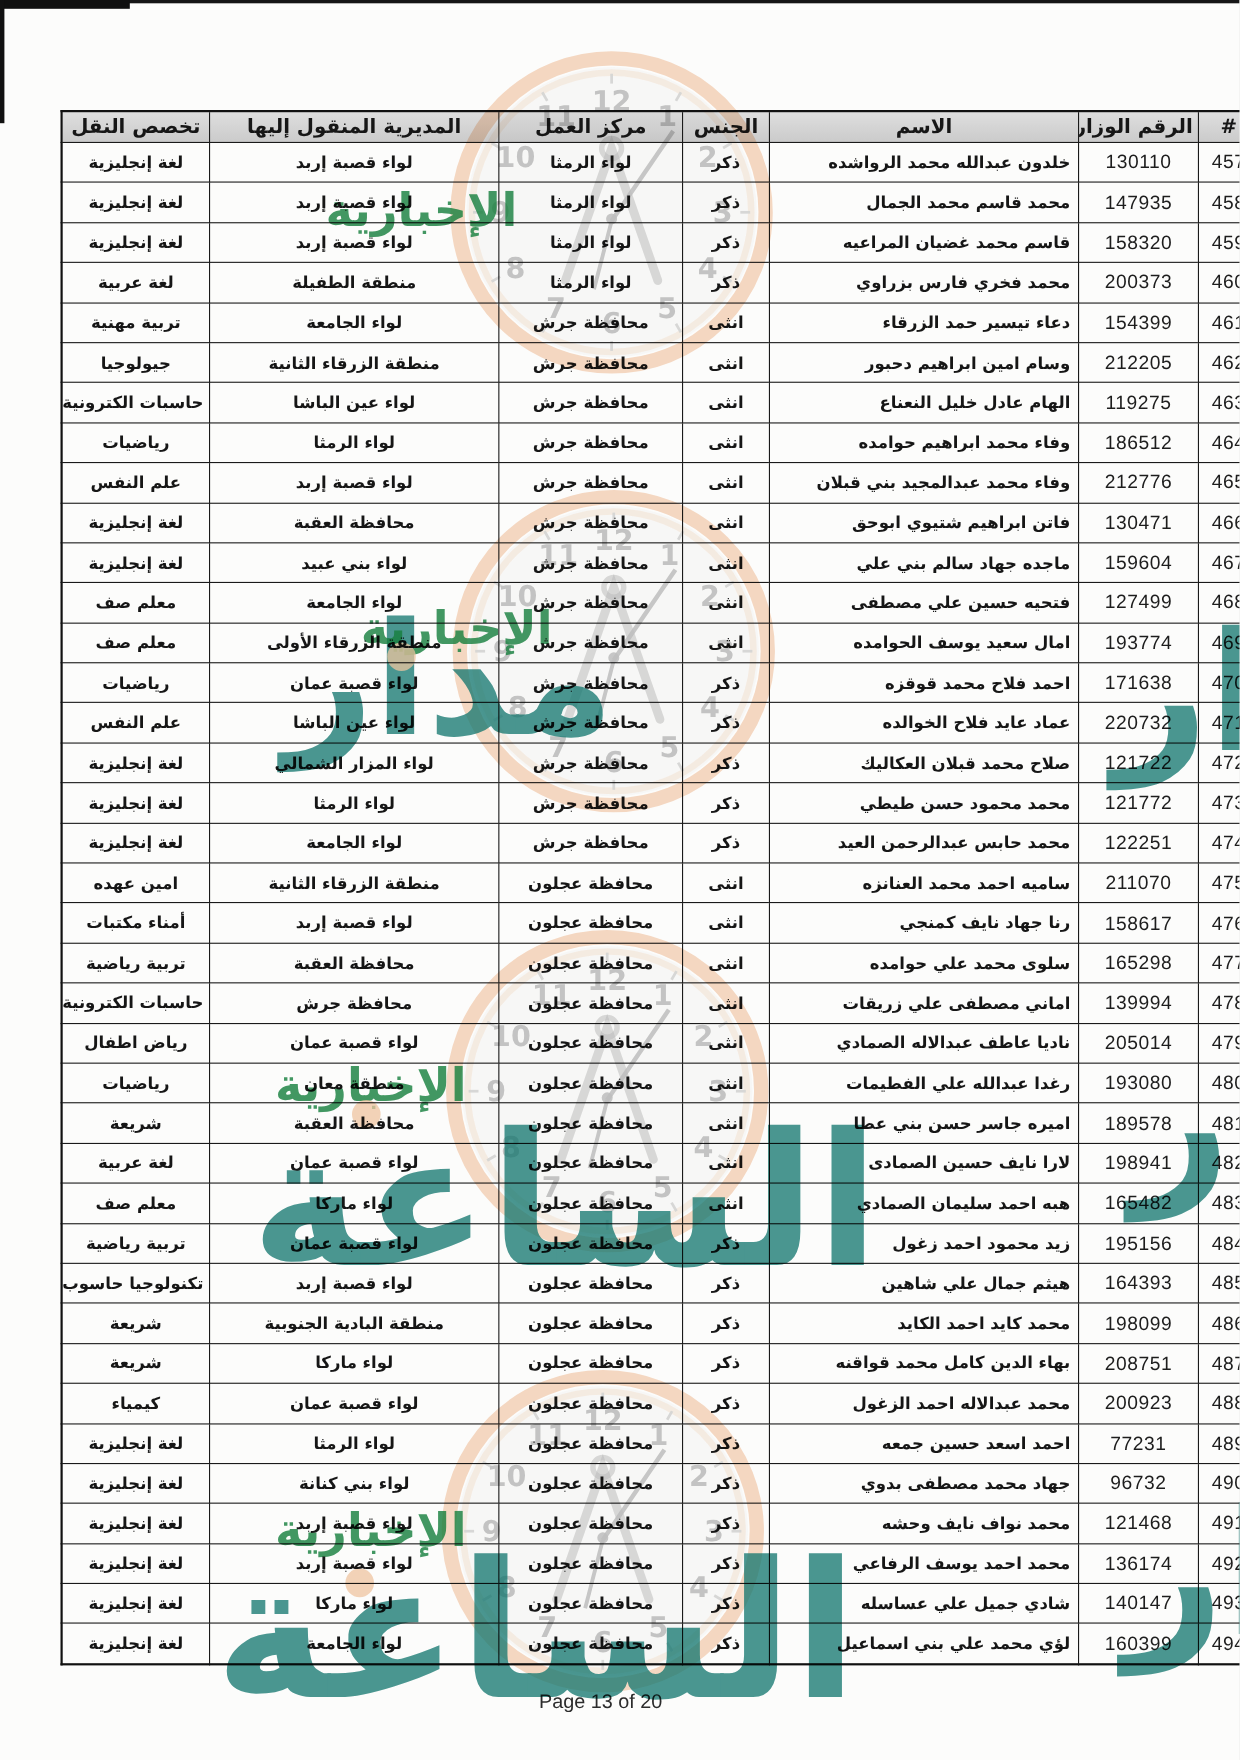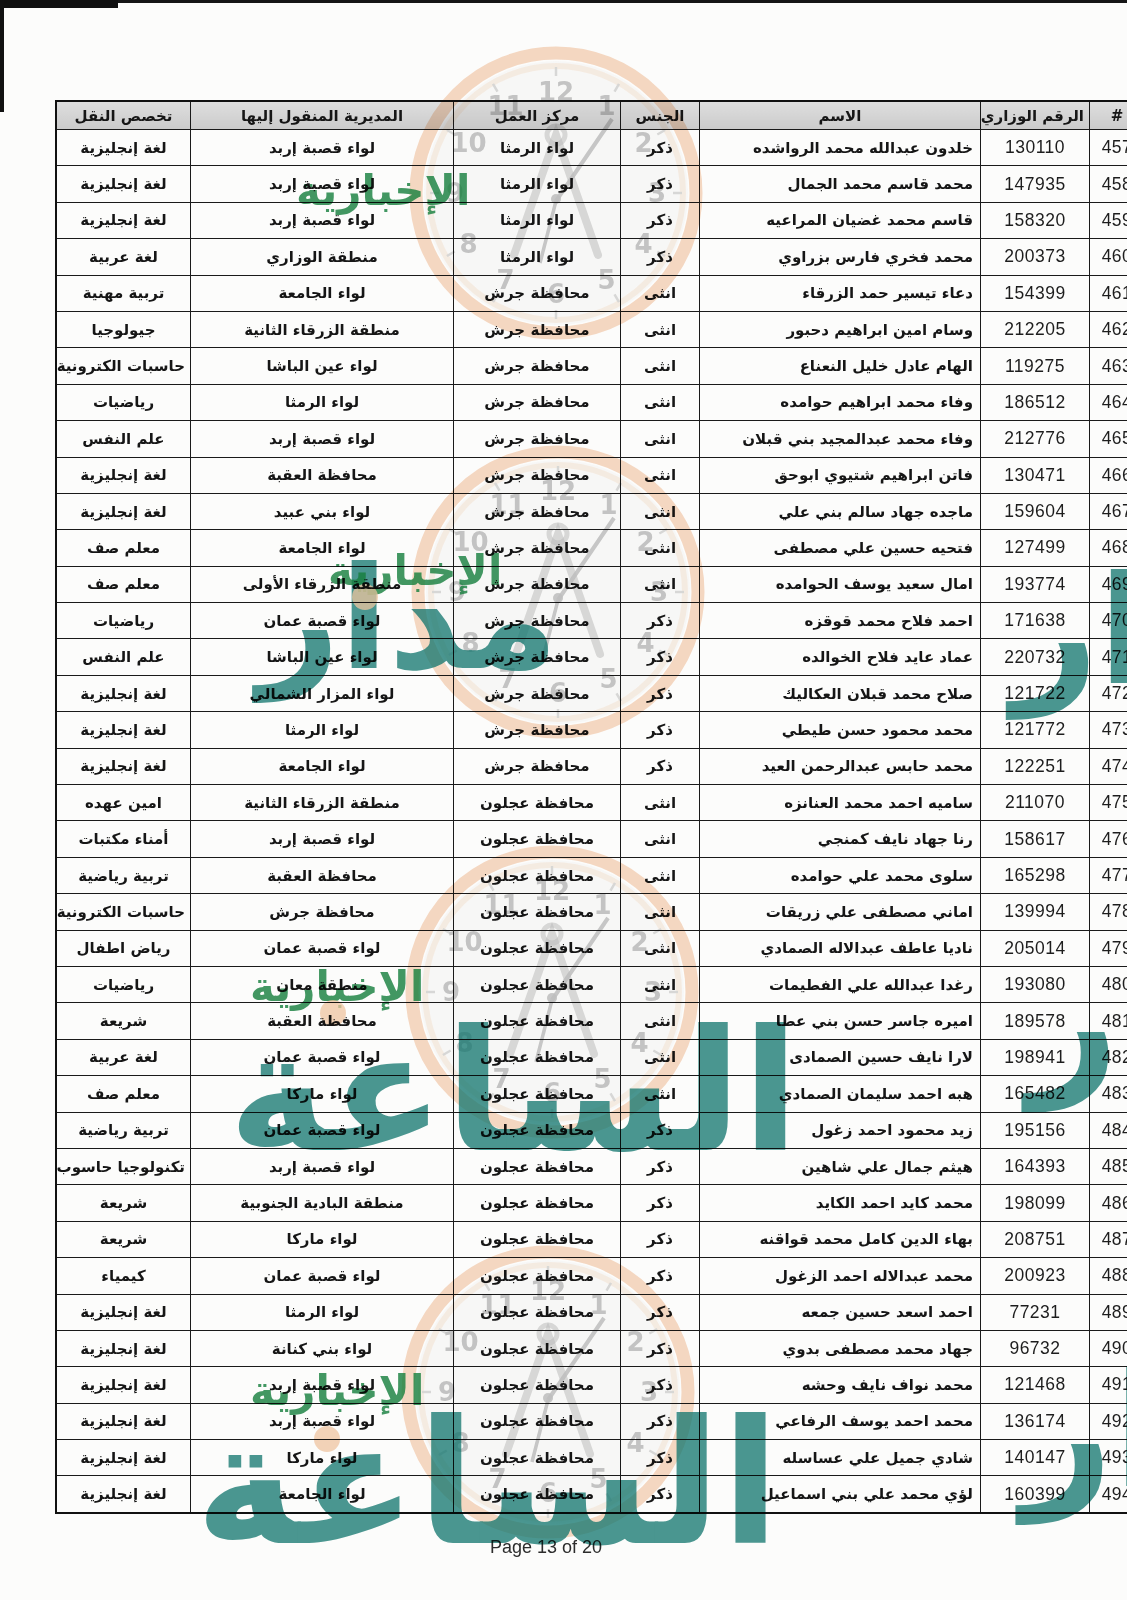--- a/index.html
+++ b/index.html
@@ -25,21 +25,21 @@
     text-align:center;
     color:#161616;
     font-weight:700;
     font-size:15px;
     overflow:hidden;white-space:nowrap;
   }
   .transfer-table{border:2.5px solid #111;}
   .transfer-table th{
     height:27px;
     background:linear-gradient(180deg,#dedede,#cbcbcb);
-    font-size:15px;
+    font-size:18px;
   }
   .transfer-table td{height:35.4px;background:transparent;}
   .c-index{width:44px;}
   .c-ministry_no{width:98px;}
   .c-name{width:270px;}
   .c-gender{width:68px;}
   .c-work_center{width:156px;margin-top:28px;}
   .c-directorate{width:252px;margin-top:12px;}
   .c-specialization{width:123px;}
   td.c-name{text-align:right;padding-right:7px;margin-top:20px;}
@@ -122,21 +122,21 @@
           <td class="c-work_center">لواء الرمثا</td>
           <td class="c-directorate">لواء قصبة إربد</td>
           <td class="c-specialization">لغة إنجليزية</td>
         </tr>
         <tr>
           <td class="c-index">460</td>
           <td class="c-ministry_no">200373</td>
           <td class="c-name">محمد فخري فارس بزراوي</td>
           <td class="c-gender">ذكر</td>
           <td class="c-work_center">لواء الرمثا</td>
-          <td class="c-directorate">منطقة الوزاري</td>
+          <td class="c-directorate">منطقة الطفيلة</td>
           <td class="c-specialization">لغة عربية</td>
         </tr>
         <tr>
           <td class="c-index">461</td>
           <td class="c-ministry_no">154399</td>
           <td class="c-name">دعاء تيسير حمد الزرقاء</td>
           <td class="c-gender">انثى</td>
           <td class="c-work_center">محافظة جرش</td>
           <td class="c-directorate">لواء الجامعة</td>
           <td class="c-specialization">تربية مهنية</td>

